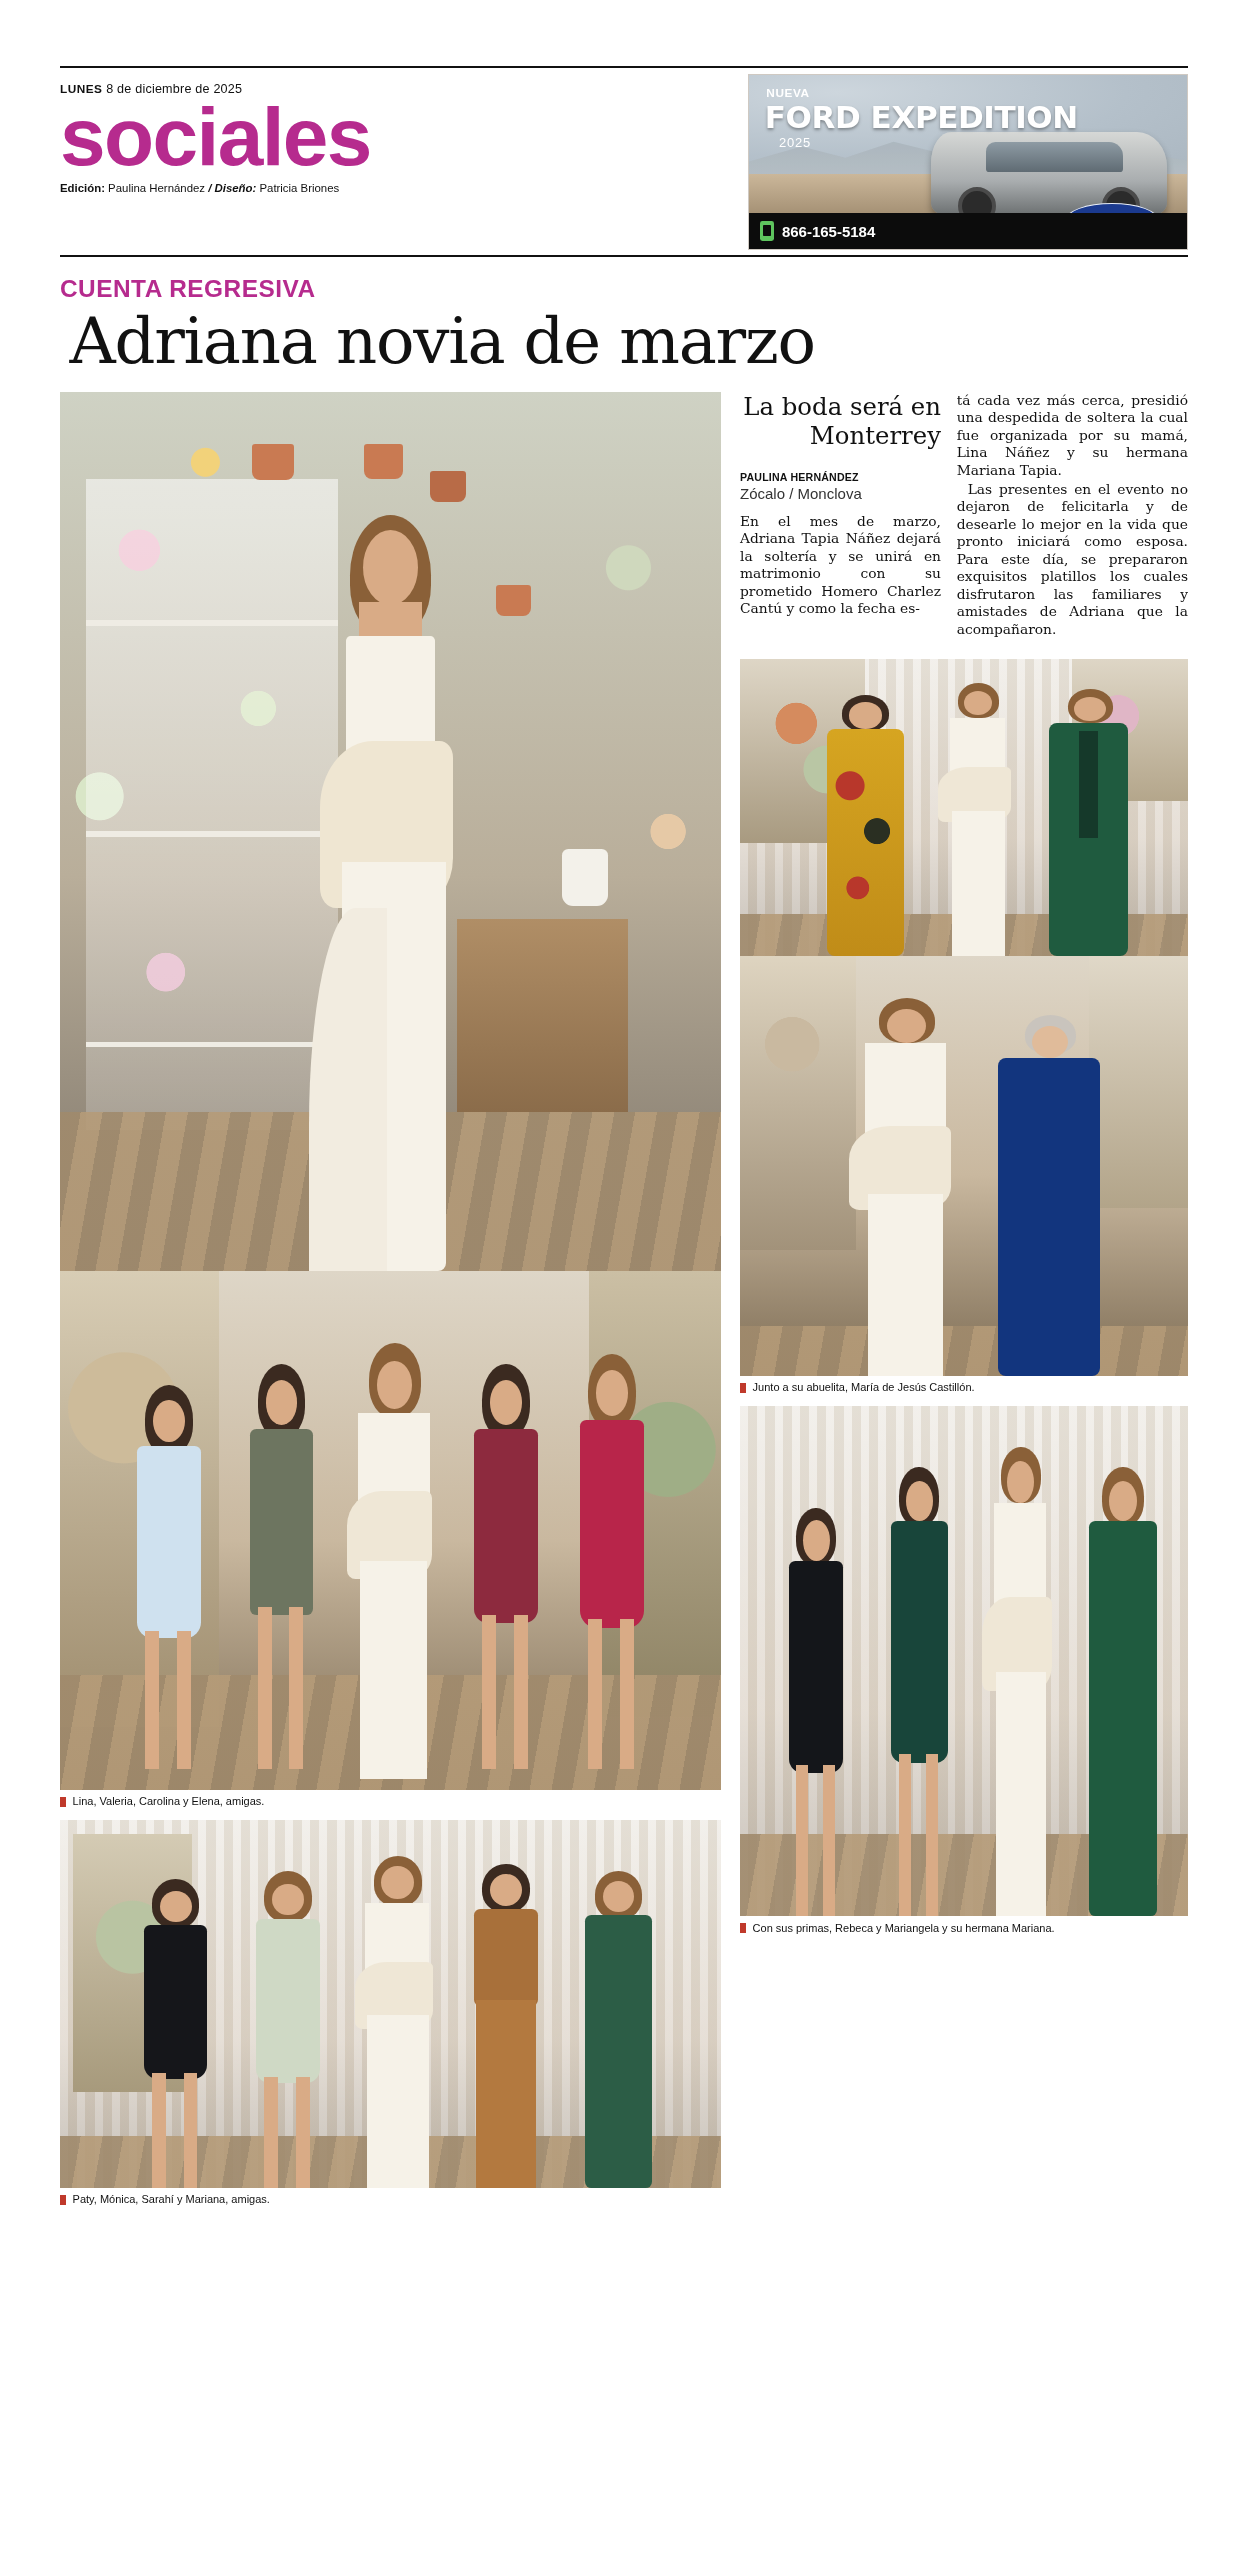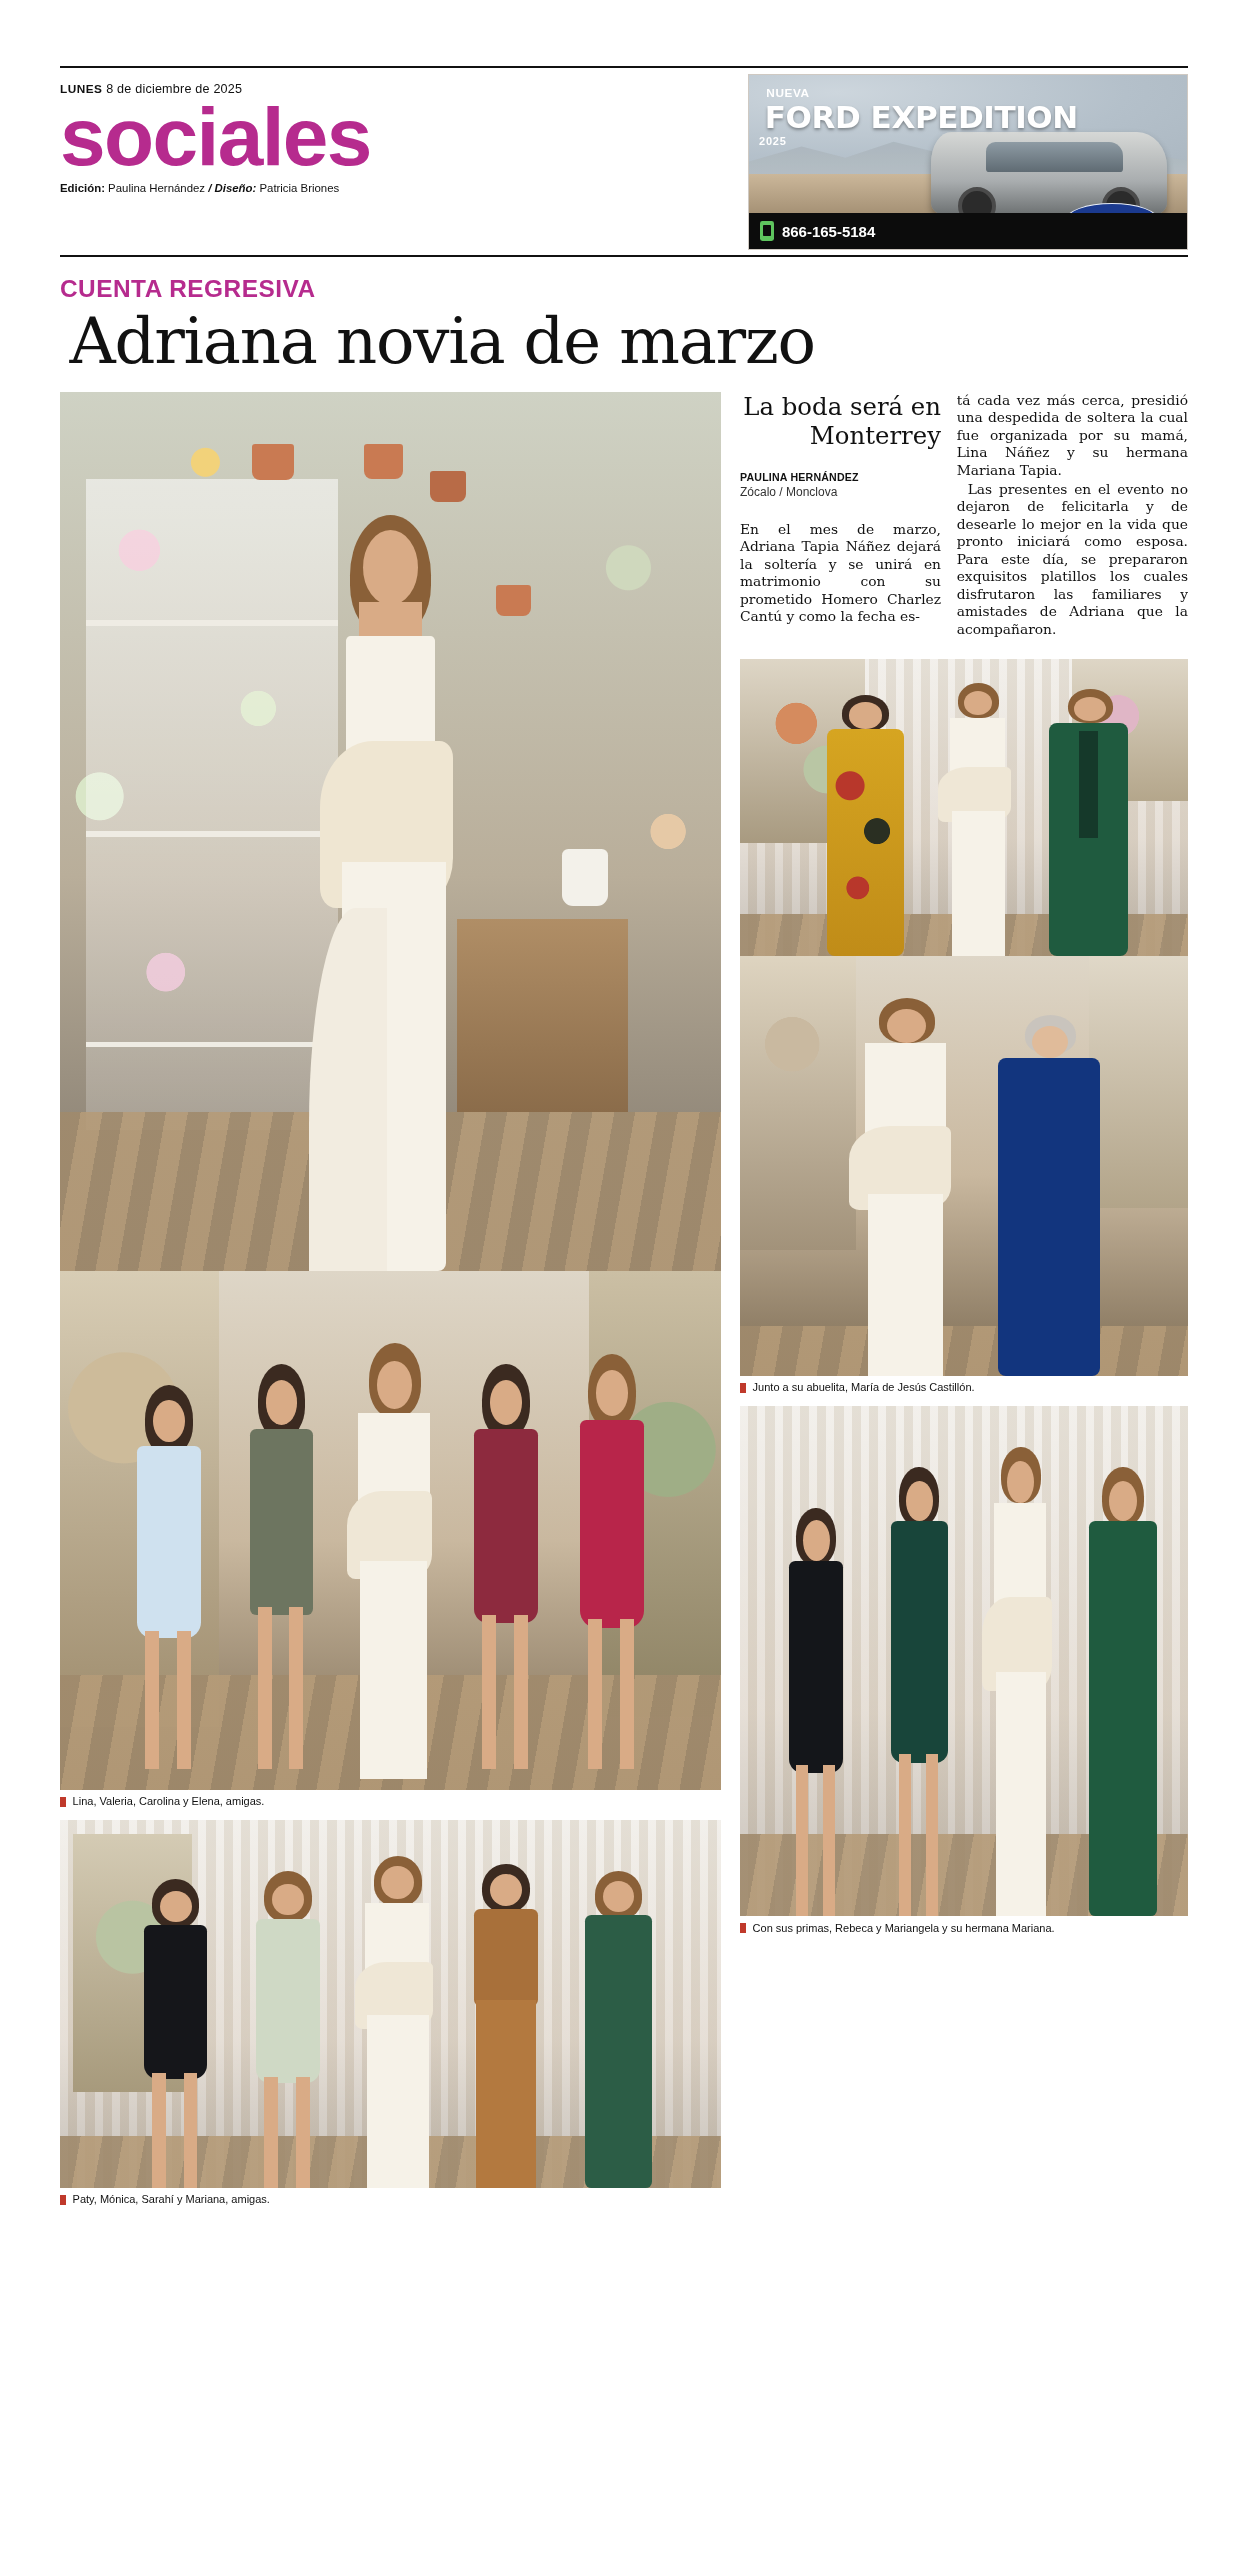--- a/index.html
+++ b/index.html
@@ -114,23 +114,23 @@
     font-size:11.8px; font-weight:700; color:#fff; letter-spacing:0.6px;
   }
   .ad .brand {
     position:absolute; left:15.7px; top:23.6px;
     font-family:"DejaVu Sans", sans-serif;
     font-weight:700; font-size:31px; color:#fff;
     letter-spacing:-0.4px; text-shadow: 0 1.6px 3.1px rgba(0,0,0,.35);
     white-space: nowrap;
   }
   .ad .year {
-    position:absolute; left:10px; top:60px;
+    position:absolute; left:30px; top:60px;
     font-family:"Liberation Sans", sans-serif;
-    font-size:11px; font-weight:700; color:#fff; letter-spacing:0.8px;
+    font-size:13px; font-weight:400; color:#fff; letter-spacing:0.8px;
   }
   .ad .ford-oval {
     position:absolute; right:28px; bottom:11px;
     width:94px; height:35px; border-radius:50%;
     background:#1b3a8f; border:1.6px solid #e9eef7;
     color:#fff; font-family:"DejaVu Serif", serif; font-style:italic;
     font-size:17.3px; display:flex; align-items:center; justify-content:center;
   }
   .ad .dealer {
     position:absolute; right:36px; bottom:1.6px;
@@ -197,24 +197,24 @@
   }
   .byline {
     font-family: "Liberation Sans", sans-serif;
     font-weight: 700;
     font-size: 10.6px;
     margin-top: 20.4px;
     letter-spacing:0.2px;
   }
   .byline-sub {
     font-family: "Liberation Sans", sans-serif;
-    font-size: 12px;
+    font-size: 15px;
     color:#333;
     margin-top: 1.6px;
-    margin-bottom: 22px;
+    margin-bottom: 11px;
   }
   .para {
     font-family: "DejaVu Serif", serif;
     font-size: 13.8px;
     line-height: 1.27;
     text-align: justify;
     text-justify: inter-word;
     hyphens: auto;
     margin: 0 0 1.6px 0;
   }

